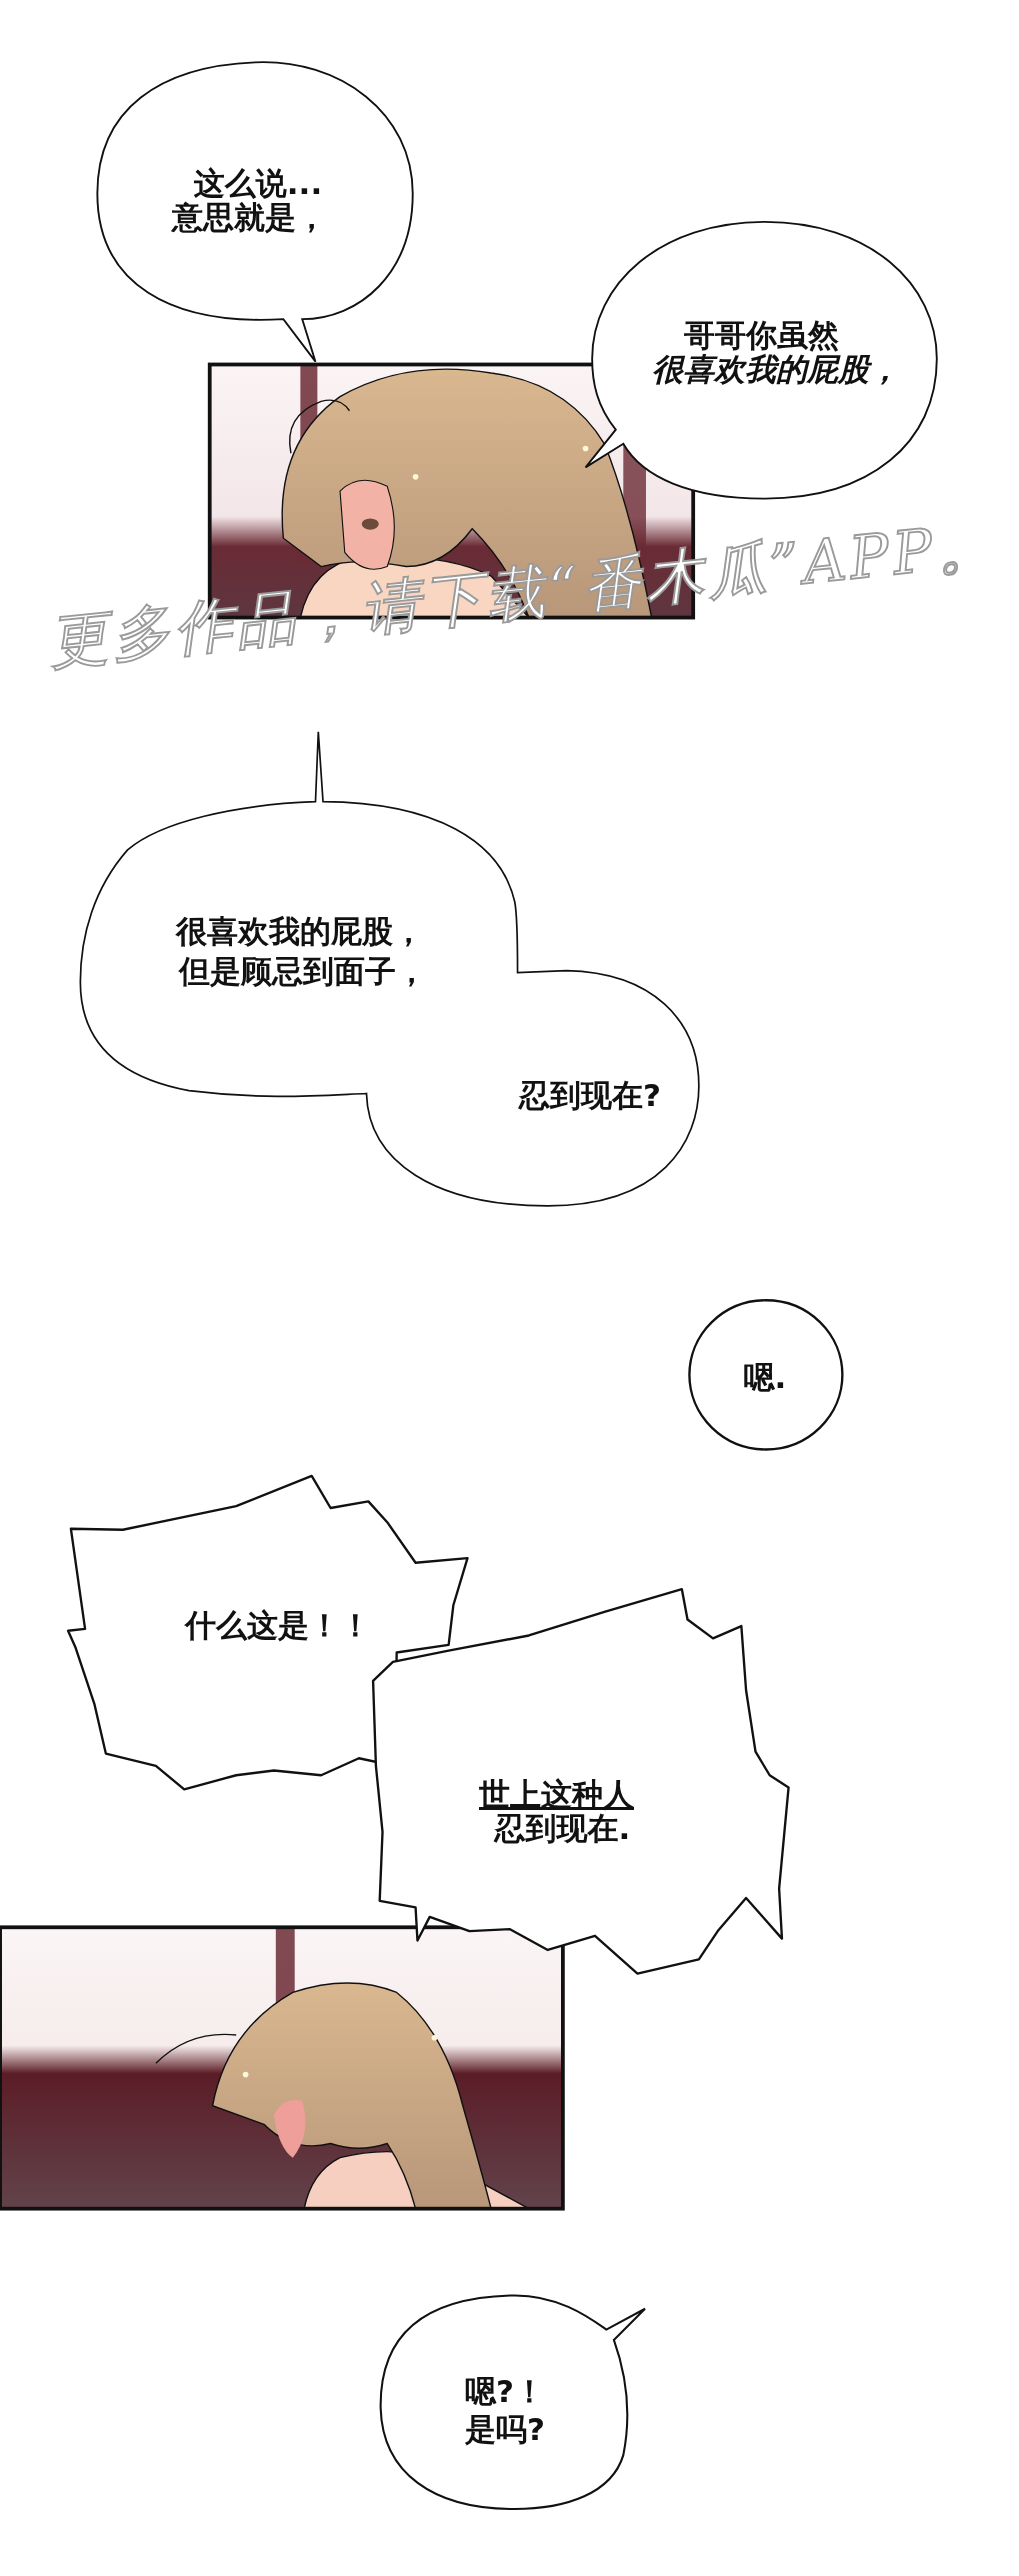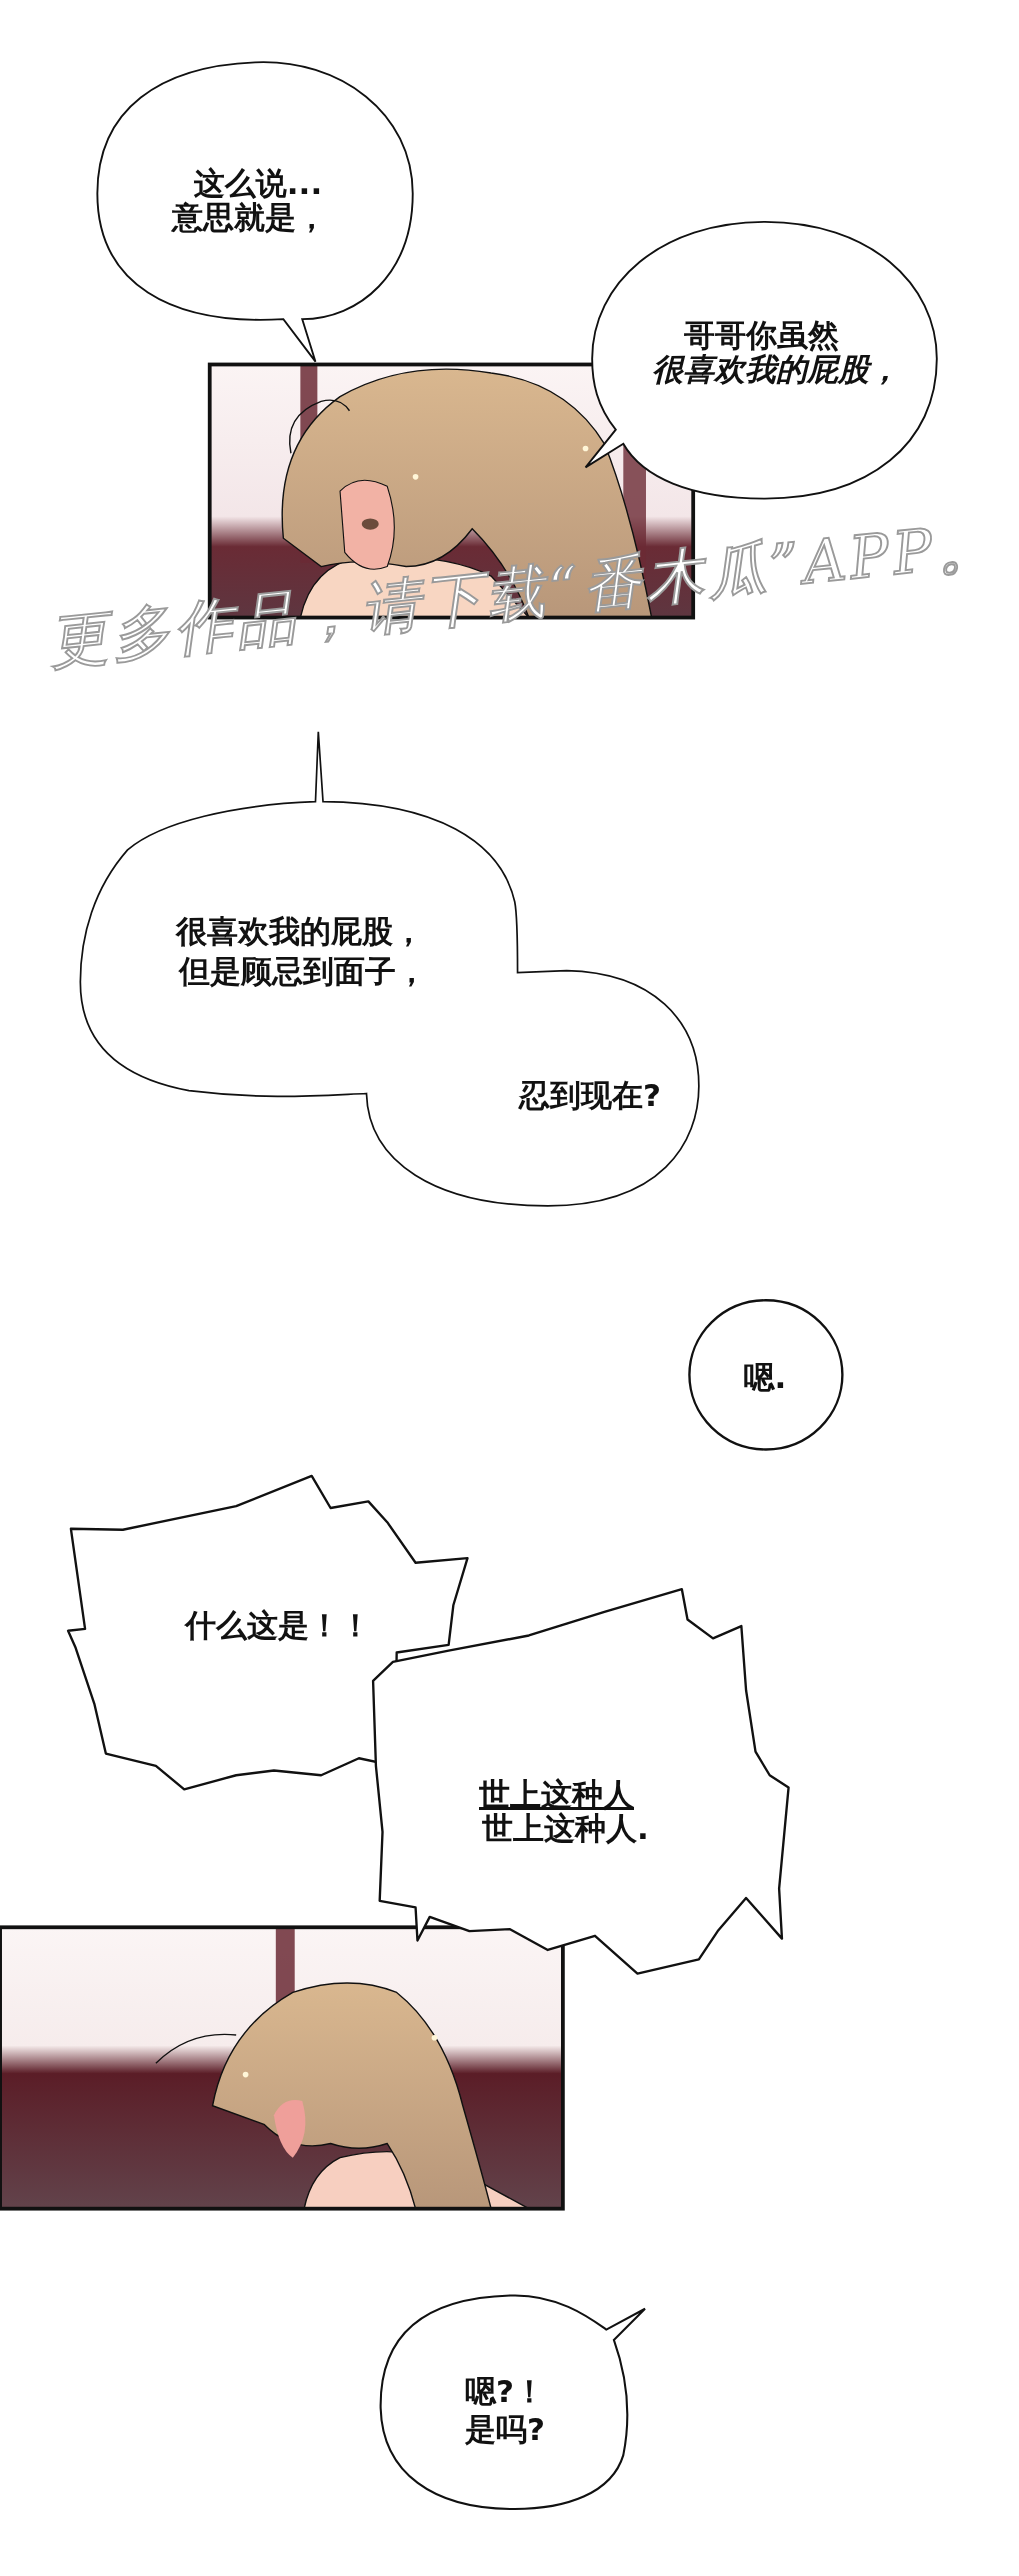--- a/index.html
+++ b/index.html
@@ -118,19 +118,19 @@
 <div class="txt" style="left:176px;top:914px;width:227px;text-align:left;">很喜欢我的屁股，</div>
 <div class="txt" style="left:179px;top:954px;width:227px;text-align:left;">但是顾忌到面子，</div>
 
 <div class="txt" style="left:477px;top:1078px;width:151px;text-align:left;margin-left:42px;">忍到现在?</div>
 
 <div class="txt" style="left:727px;top:1360px;width:76px;">嗯.</div>
 
 <div class="txt" style="left:185px;top:1608px;width:189px;text-align:left;">什么这是！！</div>
 
 <div class="txt" style="left:476px;top:1777px;width:161px;text-decoration:underline;">世上这种人</div>
-<div class="txt" style="left:482px;top:1811px;width:161px;">世上这种人.</div>
+<div class="txt" style="left:482px;top:1811px;width:161px;">忍到现在.</div>
 
 <div class="txt" style="left:453px;top:2374px;width:104px;">嗯?！</div>
 <div class="txt" style="left:453px;top:2412px;width:104px;">是吗?</div>
 
 <div class="wm">更多作品，请下载“番木瓜”APP。</div>
 
 
 </body></html>

